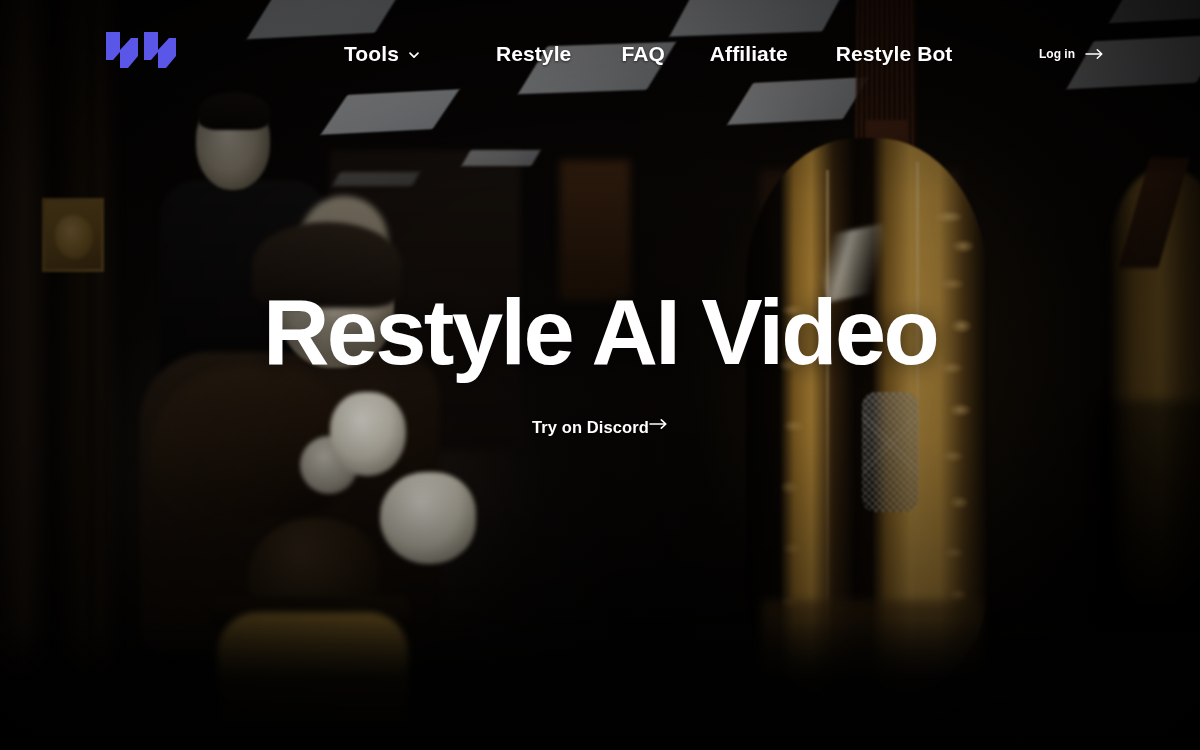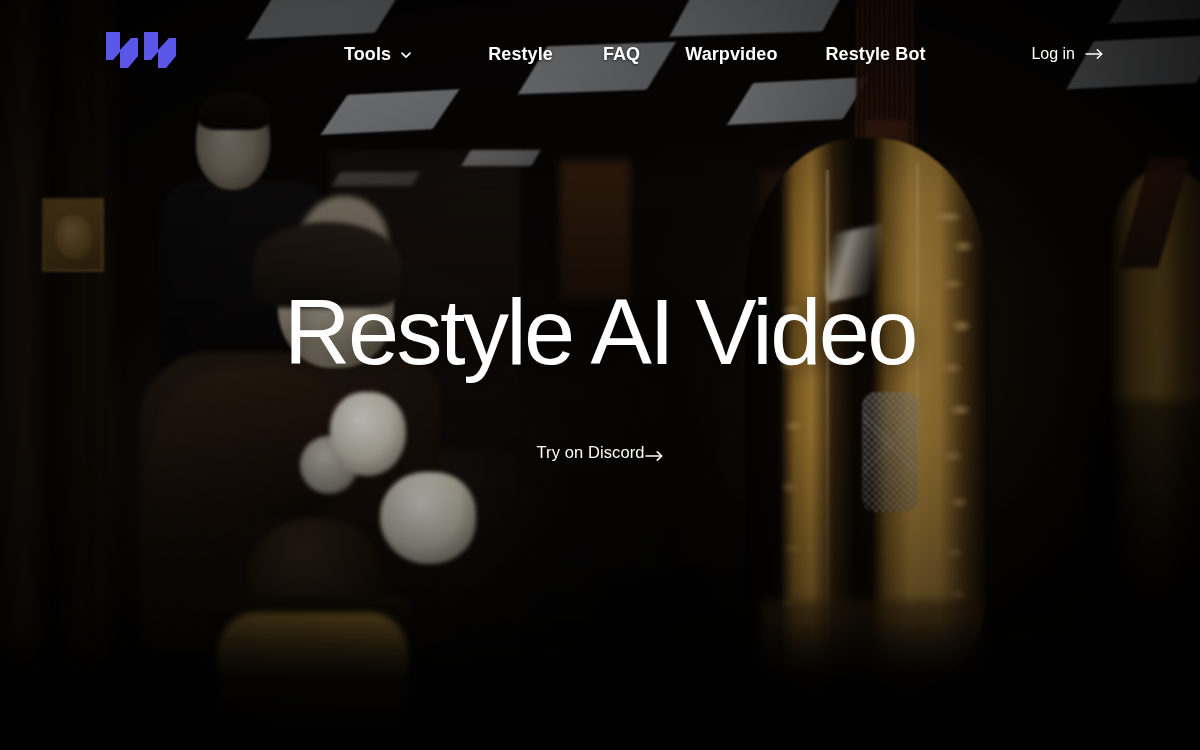--- a/index.html
+++ b/index.html
@@ -320,57 +320,57 @@
     width:88px; height:48px;
     display:block;
   }
   .nav {
     position:absolute; left:344px; top:0; height:108px;
     display:flex; align-items:center; gap:0;
   }
   .nav-item {
     display:flex; align-items:center; gap:9px;
     color:#fff;
-    font-size:18px; font-weight:700;
+    font-size:21px; font-weight:700;
     letter-spacing:.1px;
     cursor:pointer;
     padding:8px 0;
     white-space:nowrap;
     text-shadow:0 1px 3px rgba(0,0,0,.65);
   }
   .nav-gap-1 { width:76px; } 
   .nav-gap-2 { width:50px; } 
   .nav-gap-3 { width:45px; } 
   .nav-gap-4 { width:48px; } 
 
   .chevron { display:block; width:12px; height:12px; margin-top:2px; }
 
   .login {
     position:absolute; right:96px; top:0; height:108px;
     display:flex; align-items:center; gap:10px;
-    color:#fff; font-size:16px; font-weight:400;
+    color:#fff; font-size:12px; font-weight:700;
     cursor:pointer; white-space:nowrap;
     text-shadow:0 1px 3px rgba(0,0,0,.65);
   }
   .arrow-r { display:block; width:19px; height:12px; }
 
   
   .hero {
     position:absolute; left:0; top:0; width:1200px; height:750px;
     display:flex; flex-direction:column; align-items:center;
     z-index:20;
     pointer-events:none;
   }
   .hero > * { pointer-events:auto; }
 
   .hero-title {
     margin-top:286px;
     color:#fff;
     font-size:92px;
-    font-weight:400;
+    font-weight:700;
     letter-spacing:-2.6px;
     line-height:1.0;
     text-align:center;
     text-shadow:0 2px 22px rgba(0,0,0,.55);
   }
   .hero-sub {
     margin-top:50px;
     width:910px;
     color:#f2f2f2;
     font-size:19.5px;
@@ -394,27 +394,27 @@
     padding:0 26px;
     height:44px;
     cursor:pointer;
     white-space:nowrap;
     box-shadow:0 4px 18px rgba(79,70,229,.35);
   }
   .btn-ghost {
     background:transparent;
     color:#fff;
     font-family:"Liberation Sans", sans-serif;
-    font-size:16.5px; font-weight:400;
+    font-size:16.5px; font-weight:700;
     letter-spacing:.1px;
     border:none;
     height:44px;
     padding:0 6px;
     cursor:pointer;
-    display:flex; align-items:flex-end; 
+    display:flex; align-items:flex-start; 
     white-space:nowrap;
     text-shadow:0 1px 6px rgba(0,0,0,.7);
   }
 </style>
 </head>
 <body>
 
 <div class="page">
 
   <div class="bg-scene">
@@ -498,21 +498,21 @@
         <span>Restyle</span>
       </div>
       <span class="nav-gap-2"></span>
 
       <div class="nav-item">
         <span>FAQ</span>
       </div>
       <span class="nav-gap-3"></span>
 
       <div class="nav-item">
-        <span>Warpvideo</span>
+        <span>Affiliate</span>
       </div>
       <span class="nav-gap-4"></span>
 
       <div class="nav-item">
         <span>Restyle Bot</span>
       </div>
     </nav>
 
     <div class="login">
       <span>Log in</span>

